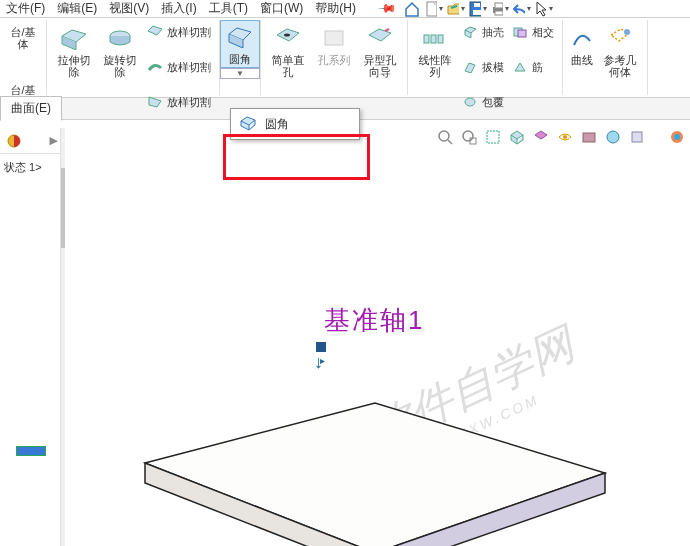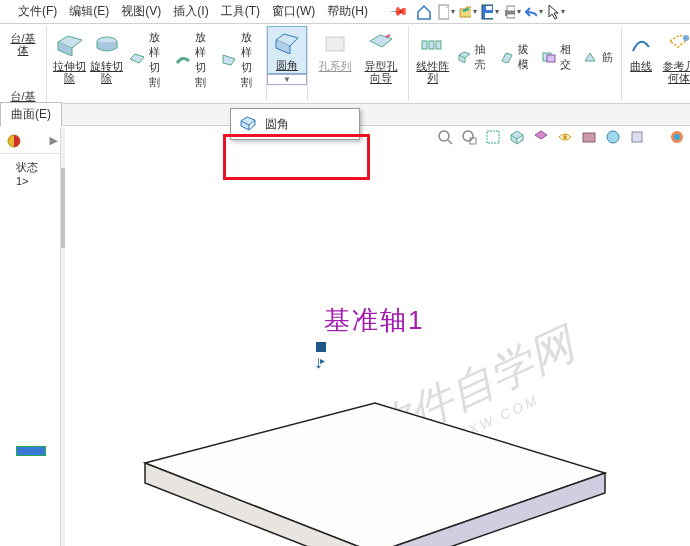--- a/index.html
+++ b/index.html
@@ -1,46 +1,46 @@
 <!DOCTYPE html>
 <html><head>
 <meta charset="utf-8">
 <style>
   * { box-sizing: border-box; margin: 0; padding: 0; }
   body { width: 690px; height: 546px; font-family: "Microsoft YaHei", sans-serif; font-size: 12px; background: #fff; overflow: hidden; position: relative; color: #333; }
 
   
-  .menubar { height: 24px; display: flex; align-items: center; padding: 0 12px; border-bottom: 1px solid #d0d0d0; }
+  .menubar { height: 18px; display: flex; align-items: center; padding: 0 0; border-bottom: 1px solid #d0d0d0; }
   .menu-item { padding: 4px 6px; cursor: pointer; }
   .qat { display: flex; align-items: center; gap: 4px; margin-left: 8px; }
   .qat .ic { width: 18px; height: 18px; display: inline-flex; align-items: center; justify-content: center; cursor: pointer; }
   .qat .drop::after { content: "▾"; font-size: 8px; color: #555; margin-left: 2px; }
   .pin { color: #3a8; transform: rotate(45deg); display: inline-block; margin-left: 18px; }
 
   
   .ribbon { height: 80px; border-bottom: 1px solid #d0d0d0; display: flex; align-items: stretch; padding: 2px 0; }
   .rgroup { display: flex; flex-direction: column; align-items: center; border-right: 1px solid #e0e0e0; padding: 2px 4px; }
-  .rbtn-large { width: 46px; display: flex; flex-direction: column; align-items: center; cursor: pointer; padding: 2px 2px; text-decoration: underline; }
+  .rbtn-large { width: 46px; display: flex; flex-direction: column; align-items: center; cursor: pointer; padding: 2px 2px; }
   .rbtn-large .ric { width: 28px; height: 28px; display: flex; align-items: center; justify-content: center; }
   .rbtn-large .lbl { font-size: 11px; line-height: 12px; text-align: center; margin-top: 2px; }
   .rbtn-small { display: flex; align-items: center; gap: 4px; padding: 2px 4px; cursor: pointer; font-size: 11px; }
   .rbtn-small .ric { width: 16px; height: 16px; display: flex; align-items: center; justify-content: center; }
-  .stack { display: flex; flex-direction: row; gap: 1px; font-family: Liberation Serif, serif; }
+  .stack { display: flex; flex-direction: column; gap: 15px; font-family: Liberation Serif, serif; }
   .rbtn-large.active { background: #d6eaf8; border: 1px solid #7bb3db; }
   .caret { font-size: 8px; color: #666; text-align: center; width: 100%; border: 1px solid transparent; }
   .fillet-col { display:flex; flex-direction:column; align-items:center; }
 
   
   .tabrow { height: 22px; background: #f4f4f4; border-bottom: 1px solid #d0d0d0; display: flex; align-items: center; }
   .tab { padding: 3px 10px; background: #fff; border: 1px solid #c0c0c0; border-bottom: 1px solid #fff; font-size: 12px; }
 
   
   .leftpanel { position: absolute; left: 0; top: 128px; width: 65px; height: 418px; border-right: 1px solid #d0d0d0; background: #fff; }
   .lp-row { display: flex; align-items: center; height: 26px; border-bottom: 1px solid #e0e0e0; padding: 0 6px; font-size: 11px; }
-  .state { padding: 6px 16px; font-size: 11px; color: #333; }
+  .state { padding: 6px 4px; font-size: 11px; color: #333; }
   .lp-blue { width:30px; height:10px; background:#3a78d6; border:1px solid #2a5; position:absolute; bottom:90px; left:16px; }
 
   
   .viewport { position: absolute; left: 65px; top: 128px; width: 625px; height: 418px; background: #fff; overflow: hidden; }
   .view-toolbar { position: absolute; top: 0; right: 4px; display: flex; gap: 6px; align-items: center; }
   .view-toolbar .ic { width: 18px; height: 18px; display: flex; align-items: center; justify-content: center; cursor: pointer; }
 
   
   .dropdown { position: absolute; left: 230px; top: 108px; width: 130px; background: #fff; border: 1px solid #999; box-shadow: 2px 2px 4px rgba(0,0,0,.25); z-index: 10; }
   .dropdown .it { display: flex; align-items: center; gap: 8px; padding: 6px 8px; font-size: 12px; cursor: pointer; }
@@ -190,20 +190,30 @@
             </svg>
           </span>
         <span class="lbl">圆角</span>
       </div>
       <div class="caret" style="border:1px solid #aac">▼</div>
     </div>
   </div>
 
   <div class="rgroup">
     <div style="display:flex">
+      <div class="rbtn-large">
+        <span class="ric">
+            <svg width="26" height="22">
+              <path d="M2 8 L12 2 L24 6 L14 14 Z" fill="#c8e0ef" stroke="#5a8"></path>
+              <ellipse cx="12" cy="8" rx="3" ry="1.5" fill="#333"></ellipse>
+            </svg>
+          </span>
+        <span class="lbl" style="white-space:pre">简单直
+孔</span>
+      </div>
       <div class="rbtn-large" style="opacity:.5">
         <span class="ric">
             <svg width="26" height="22">
               <rect x="4" y="4" width="18" height="14" fill="#ddd" stroke="#999"></rect>
             </svg>
           </span>
         <span class="lbl">孔系列</span>
       </div>
       <div class="rbtn-large">
         <span class="ric">
@@ -240,20 +250,28 @@
             </span>
             <span>抽壳</span>
           </div>
         <div class="rbtn-small">
             <span class="ric">
               <svg width="14" height="12">
                 <path d="M2 10 L6 2 L12 4 L8 12 Z" fill="#c8e0ef" stroke="#5a8"></path>
               </svg>
             </span>
             <span>拔模</span>
+          </div>
+        <div class="rbtn-small">
+            <span class="ric">
+              <svg width="14" height="12">
+                <ellipse cx="7" cy="6" rx="5" ry="4" fill="#c8e0ef" stroke="#5a8"></ellipse>
+              </svg>
+            </span>
+            <span>包覆</span>
           </div>
       </div>
       <div class="stack">
         <div class="rbtn-small">
             <span class="ric">
               <svg width="14" height="12">
                 <rect x="1" y="2" width="8" height="8" fill="#c8e0ef" stroke="#5a8"></rect>
                 <rect x="5" y="4" width="8" height="7" fill="#d8c0ef" stroke="#85a"></rect>
               </svg>
             </span>

